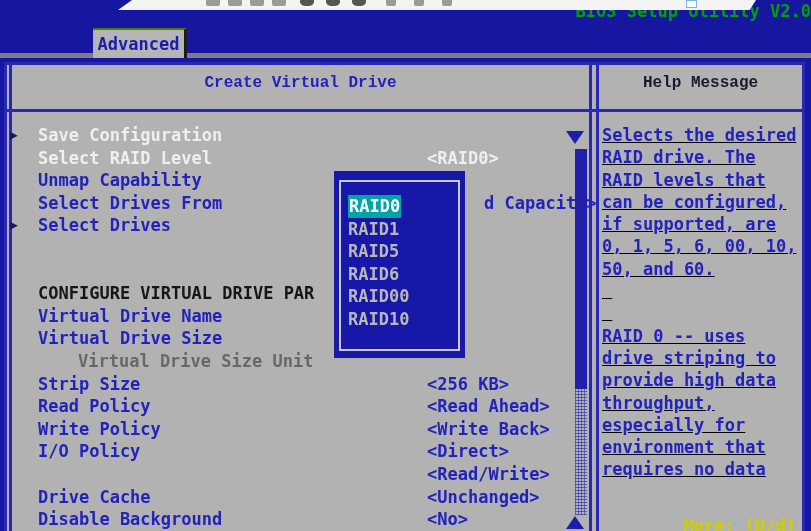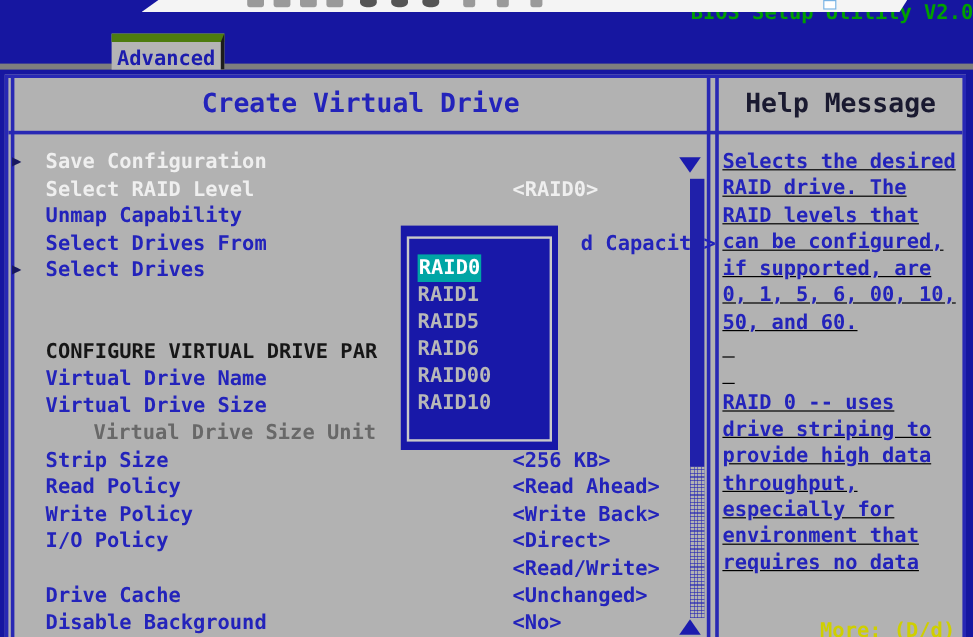--- a/index.html
+++ b/index.html
@@ -24,51 +24,51 @@
   
   .bios-title {
     position:absolute; left:0; top:1px; width:811px; text-align:right;
     color:#00a000; font-size:17px; z-index:2; letter-spacing:0;
   }
   
   .tabstrip { position:absolute; left:0; top:53px; width:811px; height:5px; background:#7e7e7e; }
   .tab {
     position:absolute; left:93px; top:28px; width:94px; height:30px;
     background:#b5b5b5; color:#1c1cae; font-size:17px;
-    border-top:7px solid #4d7c0f; border-right:3px solid #1c1c1c;
+    border-top:2px solid #4d7c0f; border-right:3px solid #1c1c1c;
     text-align:center; line-height:28px; z-index:3; cursor:default;
   }
   
   .frame {
     position:absolute; left:4px; top:62px; width:801px; height:480px;
     background:#b2b2b2; border:3px solid #2828b4;
   }
   .vline { position:absolute; top:64px; bottom:-10px; width:3px; background:#2828b4; height:470px; }
   .vline.l  { left:9px; }
   .vline.m1 { left:589px; }
   .vline.m2 { left:596px; }
   .hline { position:absolute; left:7px; top:109px; width:795px; height:3px; background:#2828b4; }
   .hdr {
-    position:absolute; top:74px; font-size:22px; text-align:center;
+    position:absolute; top:74px; font-size:16px; text-align:center;font-family:Liberation Mono, monospace;
   }
   .hdr.left  { left:12px;  width:577px; color:#2323bb; }
   .hdr.right { left:599px; width:203px; color:#1a1a30; }
   
   .optlist { position:absolute; left:12px; top:124px; width:572px; z-index:1; }
   .row { position:relative; height:22.6px; font-size:17px; line-height:22.6px; white-space:pre; }
   .row .arrow { position:absolute; left:-2px; width:28px; color:#181860; font-size:13px; }
   .row .label { position:absolute; left:26px; }
   .row .value { position:absolute; left:399px;margin-left:16px; }
   .white    { color:#efefef; }
   .blue     { color:#2323bb; }
   .black    { color:#161616; }
   .disabled { color:#686868;margin-left:40px; }
   
   .dropdown {
-    position:absolute; left:334px; top:188px; width:131px; height:187px;
+    position:absolute; left:334px; top:171px; width:131px; height:187px;
     background:#1818a8; z-index:5;padding-left:36px;
   }
   .dropdown .inner {
     position:absolute; left:5px; right:5px; top:9px; bottom:7px;
     border:2px solid #c9c9c9;
   }
   .dd-items { position:absolute; left:14px; top:24px; }
   .dd-item { height:22.5px; font-size:17px; line-height:22.5px; color:#b8b8b8; width:fit-content; }
   .dd-item.sel { background:#00a5a5; color:#ffffff; padding:0 1px; }
   

